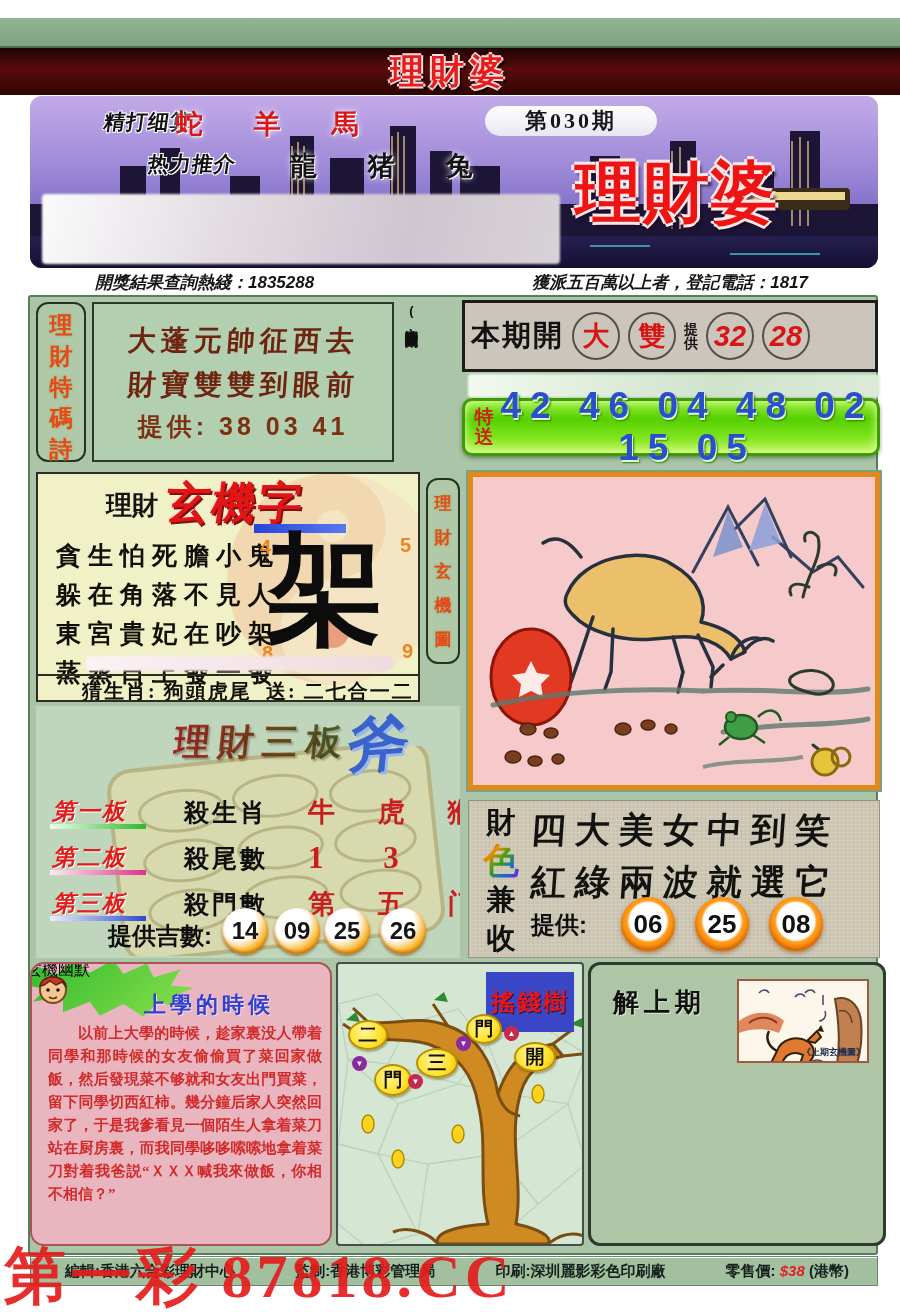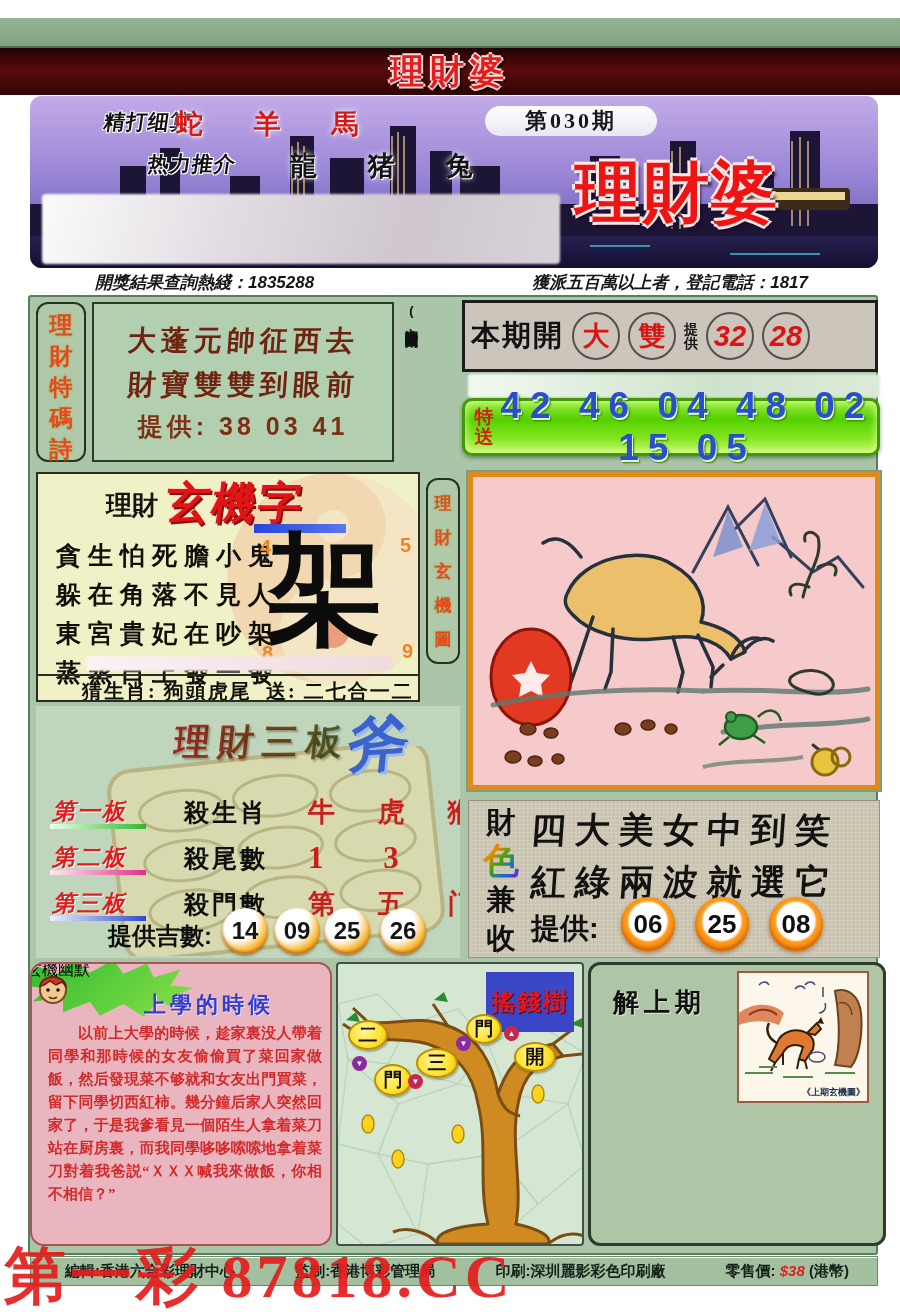--- a/index.html
+++ b/index.html
@@ -159,21 +159,21 @@
   .wealth-box .vcol { position:absolute; left:12px; top:4px; width:40px; height:150px;
     display:flex; flex-direction:column; align-items:center; justify-content:space-between; }
   .wealth-box .vcol span { font-weight:900; font-size:29px; color:#101010;
     font-family:"Liberation Serif",serif; line-height:34px; }
   .wealth-box .vcol .rainbow { font-size:36px;
     background:linear-gradient(135deg,#e81c1c,#f08a00,#3aa010,#1868d8,#8818c8);
     -webkit-background-clip:text; background-clip:text; color:transparent; }
   .wealth-box .wln { position:absolute; left:62px; font-size:35px; font-weight:900;
     color:#121210; letter-spacing:9px; font-family:"Liberation Serif",serif;
     transform:skewX(-4deg); white-space:nowrap; }
-  .wealth-box .pv { position:absolute; left:62px; top:108px; font-size:29px; font-weight:900;
+  .wealth-box .pv { position:absolute; left:62px; top:108px; font-size:24px; font-weight:900;
     color:#101010; }
   .orange-ball { position:absolute; width:54px; height:54px; border-radius:50%;
     background:radial-gradient(circle at 50% 45%, #ffffff 0 46%, #ff9d1c 52%, #f07800 100%);
     box-shadow:0 2px 4px rgba(120,60,0,.5), inset 0 -3px 4px #cf6000;
     display:flex; align-items:center; justify-content:center;
     font-size:26px; font-weight:900; color:#101010; }
 
   
   .humor-box { position:absolute; left:30px; top:962px; width:302px; height:284px;
     background:#e9b6c0; border:2px solid #a85555; border-radius:14px; overflow:hidden; }
@@ -200,21 +200,21 @@
     display:flex; align-items:center; justify-content:center; font-size:8px; color:#fff; }
   .tree-legend { position:absolute; left:46px; top:214px; width:192px; font-size:13px;
     line-height:19px; font-weight:900; font-style:italic; color:#3c2c10; text-align:center;
     font-family:"Liberation Serif",serif; }
 
   
   .last-box { position:absolute; left:588px; top:962px; width:298px; height:284px;
     background:#aec6a6; border:3px solid #2e3a2c; border-radius:12px; }
   .last-title { position:absolute; left:22px; top:20px; font-size:26px; font-weight:900;
     color:#101010; letter-spacing:5px; text-shadow:1px 1px 0 #d8e6d0; }
-  .last-pic { position:absolute; left:146px; top:6px; width:132px; height:132px;
+  .last-pic { position:absolute; left:146px; top:14px; width:132px; height:84px;
     background:#fcf7ea; border:2px solid #a05a40; overflow:hidden; }
   .last-pic .cap { position:absolute; right:2px; bottom:2px; font-size:9px; font-weight:700;
     color:#203050; }
 
   
   .footer-bar { position:absolute; left:30px; top:1256px; width:848px; height:30px;
     background:#a2bfa0; border:1px solid #69886a; box-shadow:0 1px 0 #fff inset;
     display:flex; align-items:center; justify-content:space-between; padding:0 28px 0 34px;
     font-size:15px; font-weight:900; color:#15201a; }
   .footer-bar .price-red { color:#e02020; font-style:italic; }

